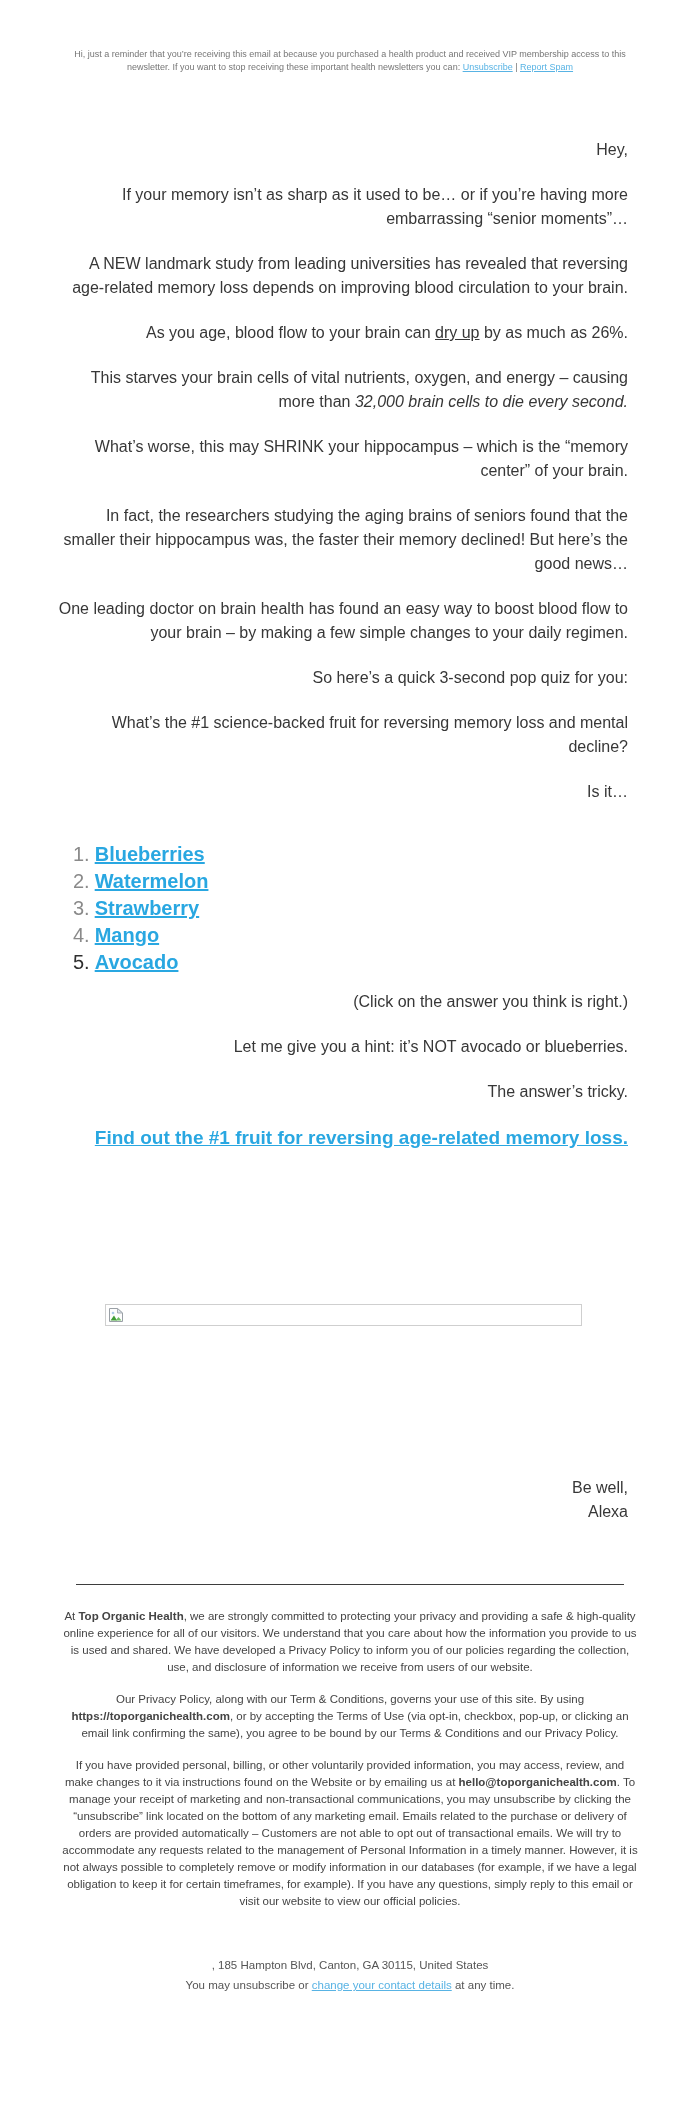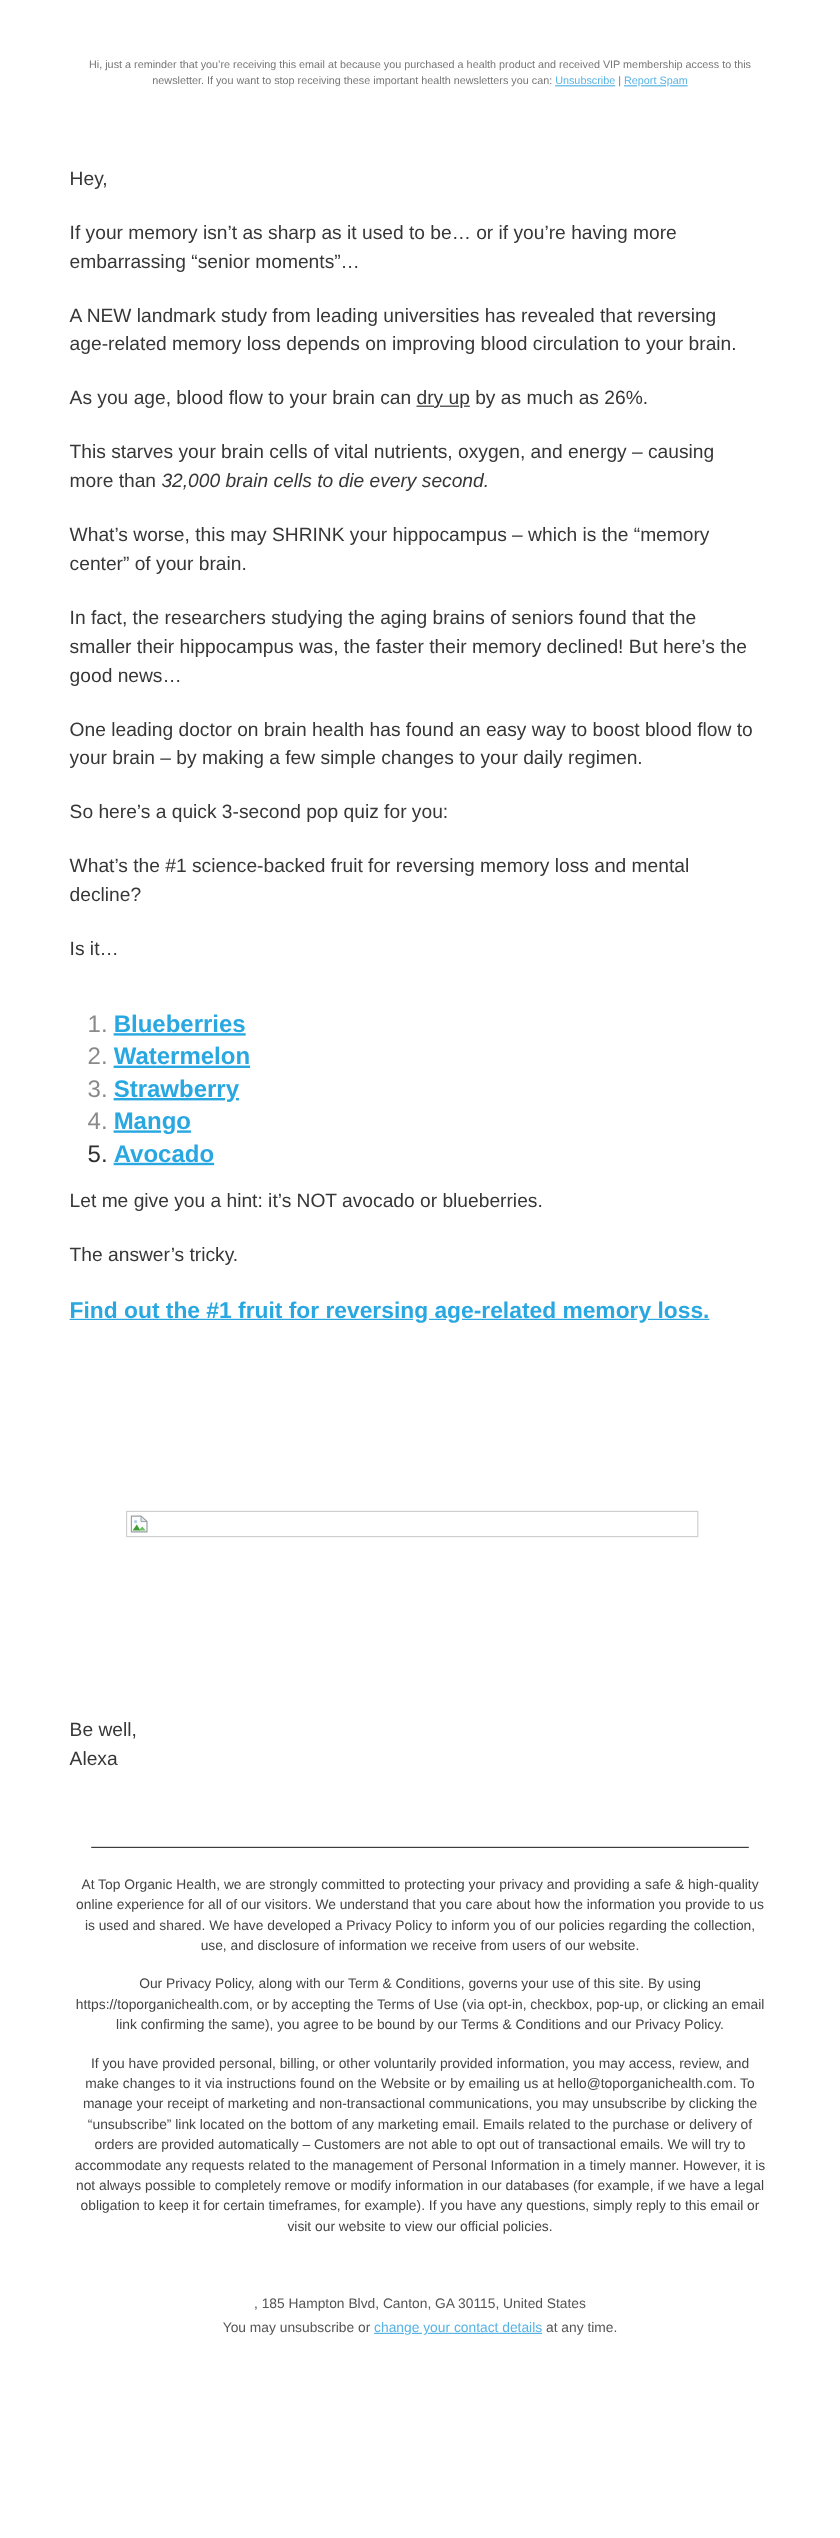--- a/index.html
+++ b/index.html
@@ -33,20 +33,21 @@
     display: flex;
     flex-direction: column;
     align-items: flex-start;
     font-size: 16px;
     line-height: 24px;
     color: #373737;
   }
   .content p {
     margin: 0 0 21px 0;
     width: 100%;
+    text-align: right;
   }
   .u { text-decoration: underline; }
   ol.quiz {
     list-style: none;
     margin: 16px 0 14px 0;
     padding: 0 0 0 15px;
   }
   ol.quiz li {
     line-height: 27px;
     font-size: 20px;
@@ -96,21 +97,21 @@
     width: 578px;
     margin: 23px auto 0 auto;
     text-align: center;
     font-size: 11.5px;
     line-height: 17px;
     color: #444444;
   }
   .footer p {
     margin: 0 0 15px 0;
   }
-  .footer b { font-weight: normal; }
+  .footer b { font-weight: bold; }
   .address {
     margin-top: 47px !important;
     margin-bottom: 3px !important;
     color: #555555;
   }
   .unsub {
     color: #555555;
   }
   .unsub a {
     color: #58b3e4;
@@ -150,20 +151,21 @@
     <p>Is it…</p>
 
     <ol class="quiz">
       <li><span class="num">1.</span><a href="#">Blueberries</a></li>
       <li><span class="num">2.</span><a href="#">Watermelon</a></li>
       <li><span class="num">3.</span><a href="#">Strawberry</a></li>
       <li><span class="num">4.</span><a href="#">Mango</a></li>
       <li class="num-dark"><span class="num">5.</span><a href="#">Avocado</a></li>
     </ol>
 
+    <p>(Click on the answer you think is right.)</p>
 
     <p>Let me give you a hint: it’s NOT avocado or blueberries.</p>
 
     <p>The answer’s tricky.</p>
 
     <p class="cta"><a href="#">Find out the #1 fruit for reversing age-related memory loss.</a></p>
 
     <div class="img-box">
       <span style="display:inline-flex;">
         <svg width="16" height="16" viewBox="0 0 16 16" xmlns="http://www.w3.org/2000/svg">

